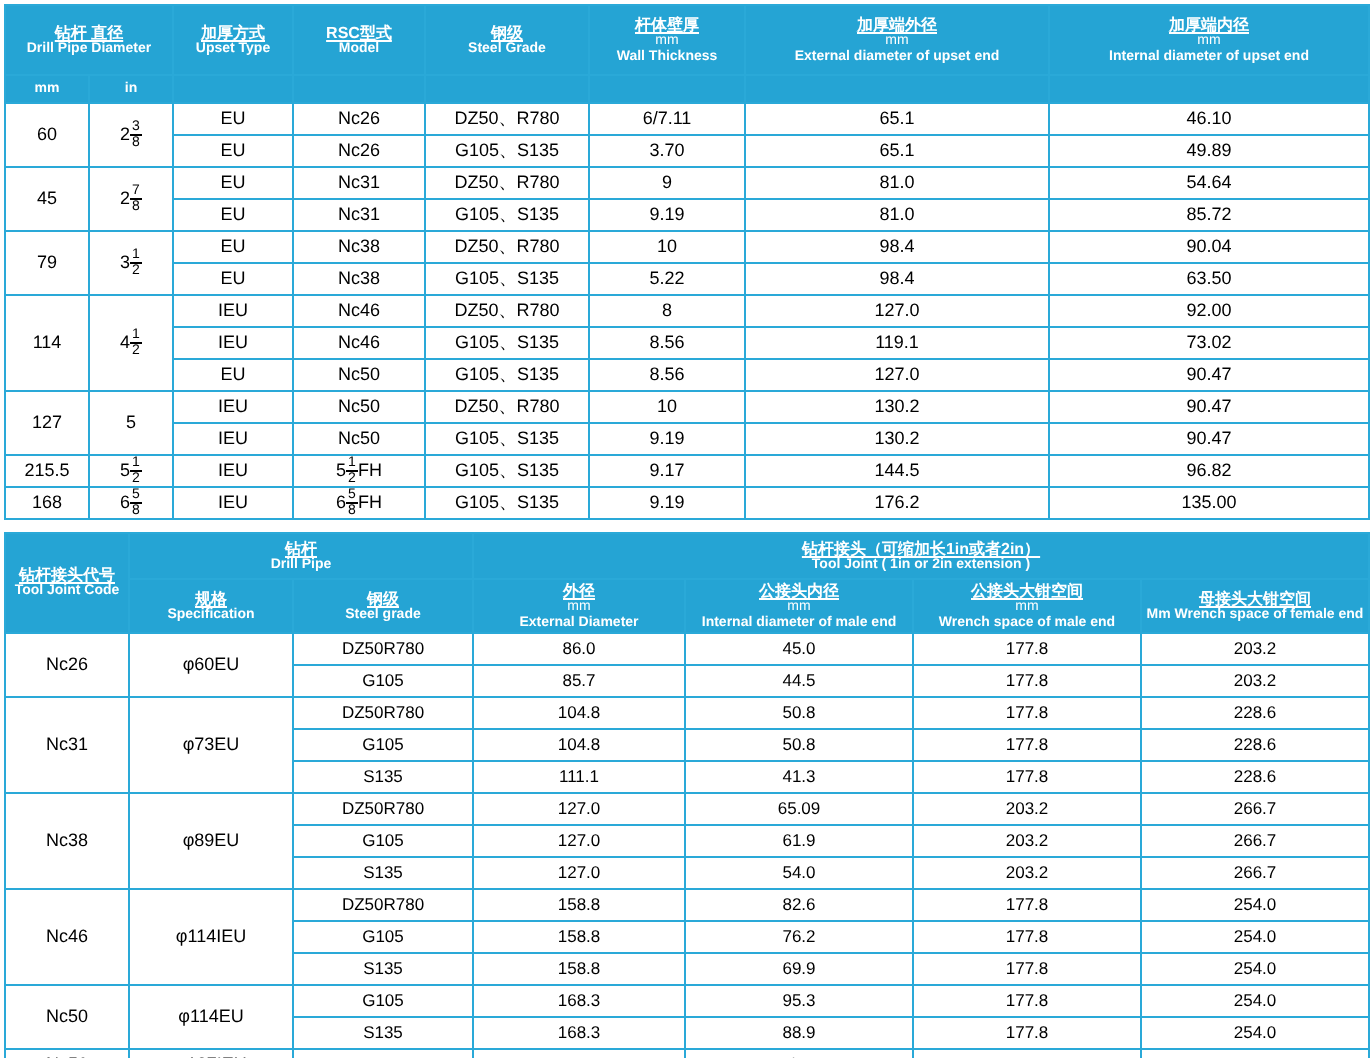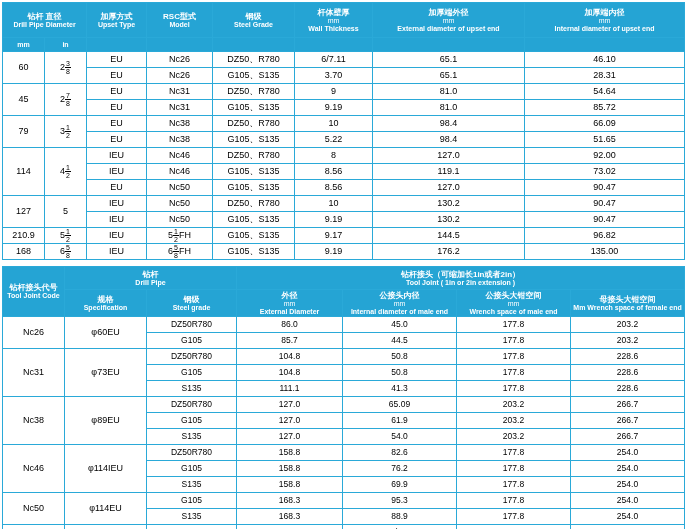--- a/index.html
+++ b/index.html
@@ -3,21 +3,21 @@
 <meta charset="utf-8">
 <style>
   html,body{margin:0;padding:0;background:#ffffff;}
   body{width:686px;height:529px;font-family:"Liberation Sans",sans-serif;color:#000;}
   .wrap{width:686px;height:529px;position:relative;overflow:hidden;}
   table{border-collapse:collapse;table-layout:fixed;}
   td,th{border:1px solid #2aa9d8;padding:0;margin:0;text-align:center;vertical-align:middle;}
   .t1{width:682px;margin:2px 0 0 2px;}
   .t2{width:682px;margin:6px 0 0 2px;}
   .hdr{background:#25a4d4;color:#ffffff;font-weight:bold;}
-  .hdr .cn{font-size:8px;line-height:9px;display:block;}
+  .hdr .cn{font-size:8px;line-height:9px;display:block;text-decoration:underline;}
   .hdr .en{font-size:7px;line-height:8px;display:block;font-weight:bold;}
   .hdr .unit{font-size:7px;line-height:8px;display:block;font-weight:normal;}
   td.cell{font-size:9px;height:15px;line-height:15px;color:#000;}
   td.cellsm{font-size:8.5px;height:15px;line-height:15px;color:#000;}
   .frac{display:inline-block;font-size:7px;line-height:7px;vertical-align:middle;text-align:center;}
   .frac .n{display:block;border-bottom:1px solid #000;padding:0 1px;}
   .frac .d{display:block;padding:0 1px;}
   .fracwrap{display:inline-block;vertical-align:middle;}
   .big{font-size:9px;vertical-align:middle;}
   .hdrcell{height:34px;}
@@ -98,21 +98,21 @@
           <td class="cell">6/7.11</td>
           <td class="cell">65.1</td>
           <td class="cell">46.10</td>
         </tr>
         <tr>
           <td class="cell">EU</td>
           <td class="cell">Nc26</td>
           <td class="cell">G105、S135</td>
           <td class="cell">3.70</td>
           <td class="cell">65.1</td>
-          <td class="cell">28.31</td>
+          <td class="cell">49.89</td>
         </tr>
         <tr>
           <td class="cell" rowspan="2">45</td>
           <td class="cell" rowspan="2"><span class="big">2</span><span class="fracwrap"><span class="frac"><span class="n">7</span><span class="d">8</span></span></span></td>
           <td class="cell">EU</td>
           <td class="cell">Nc31</td>
           <td class="cell">DZ50、R780</td>
           <td class="cell">9</td>
           <td class="cell">81.0</td>
           <td class="cell">54.64</td>
@@ -126,29 +126,29 @@
           <td class="cell">85.72</td>
         </tr>
         <tr>
           <td class="cell" rowspan="2">79</td>
           <td class="cell" rowspan="2"><span class="big">3</span><span class="fracwrap"><span class="frac"><span class="n">1</span><span class="d">2</span></span></span></td>
           <td class="cell">EU</td>
           <td class="cell">Nc38</td>
           <td class="cell">DZ50、R780</td>
           <td class="cell">10</td>
           <td class="cell">98.4</td>
-          <td class="cell">66.09</td>
+          <td class="cell">90.04</td>
         </tr>
         <tr>
           <td class="cell">EU</td>
           <td class="cell">Nc38</td>
           <td class="cell">G105、S135</td>
           <td class="cell">5.22</td>
           <td class="cell">98.4</td>
-          <td class="cell">51.65</td>
+          <td class="cell">63.50</td>
         </tr>
         <tr>
           <td class="cell" rowspan="3">114</td>
           <td class="cell" rowspan="3"><span class="big">4</span><span class="fracwrap"><span class="frac"><span class="n">1</span><span class="d">2</span></span></span></td>
           <td class="cell">IEU</td>
           <td class="cell">Nc46</td>
           <td class="cell">DZ50、R780</td>
           <td class="cell">8</td>
           <td class="cell">127.0</td>
           <td class="cell">92.00</td>
@@ -181,21 +181,21 @@
         </tr>
         <tr>
           <td class="cell">IEU</td>
           <td class="cell">Nc50</td>
           <td class="cell">G105、S135</td>
           <td class="cell">9.19</td>
           <td class="cell">130.2</td>
           <td class="cell">90.47</td>
         </tr>
         <tr>
-          <td class="cell" rowspan="1">210.9</td>
+          <td class="cell" rowspan="1">215.5</td>
           <td class="cell" rowspan="1"><span class="big">5</span><span class="fracwrap"><span class="frac"><span class="n">1</span><span class="d">2</span></span></span></td>
           <td class="cell">IEU</td>
           <td class="cell"><span class="big">5</span><span class="fracwrap"><span class="frac"><span class="n">1</span><span class="d">2</span></span></span><span class="big">FH</span></td>
           <td class="cell">G105、S135</td>
           <td class="cell">9.17</td>
           <td class="cell">144.5</td>
           <td class="cell">96.82</td>
         </tr>
         <tr>
           <td class="cell" rowspan="1">168</td>

